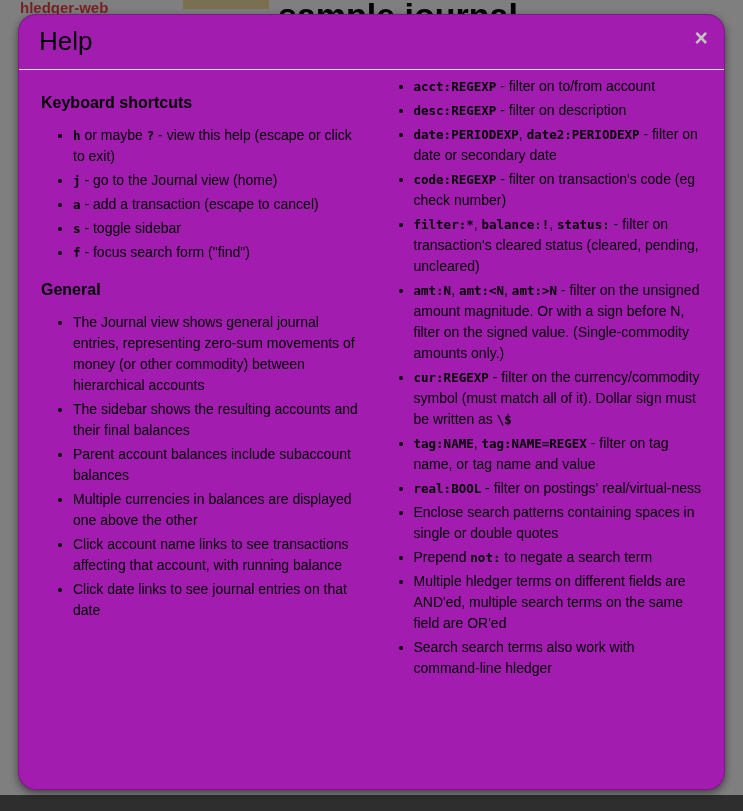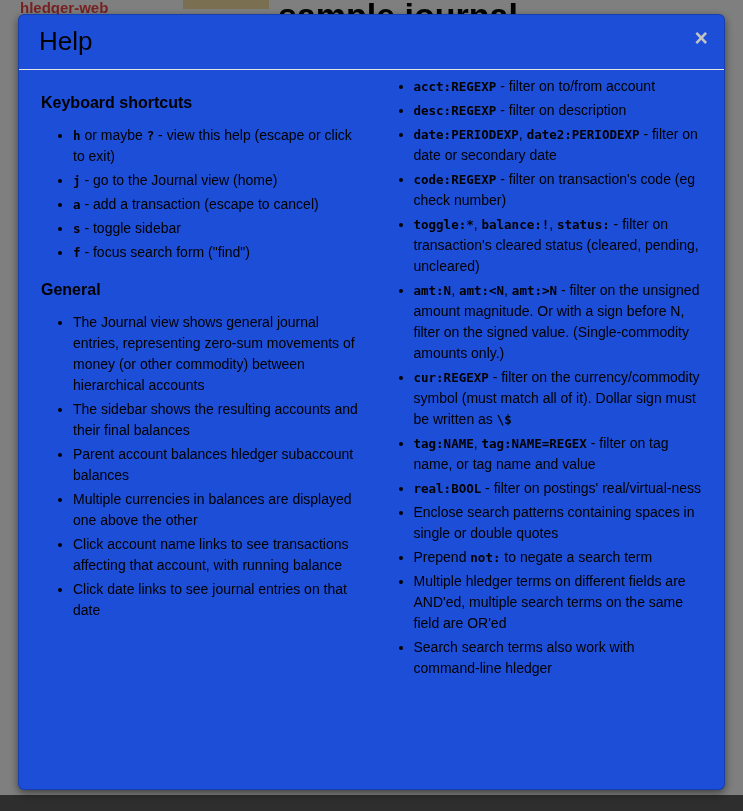--- a/index.html
+++ b/index.html
@@ -37,23 +37,23 @@
   .backdrop {
     position: fixed; inset: 0;
     background: rgba(0,0,0,0.5);
     z-index: 10;
   }
 
   
   .modal {
     position: fixed; left: 18px; top: 14px;
     width: 707px; height: 776px;
-    background: #1d4ed8;
+    background: #a21caf;
     border: 1px solid rgba(0,0,0,0.2);
-    border-radius: 6px;
+    border-radius: 18px;
     box-shadow: 0 3px 9px rgba(0,0,0,0.5);
     z-index: 20;
     overflow: hidden;
   }
   .modal-header {
     position: relative;
     padding: 12px 20px 12px;
     border-bottom: 1px solid #e5e5e5;
   }
   .modal-title {
@@ -126,33 +126,33 @@
           <li><code>h</code> or maybe <code>?</code> - view this help (escape or click to exit)</li>
           <li><code>j</code> - go to the Journal view (home)</li>
           <li><code>a</code> - add a transaction (escape to cancel)</li>
           <li><code>s</code> - toggle sidebar</li>
           <li><code>f</code> - focus search form ("find")</li>
         </ul>
         <h4 class="section-heading">General</h4>
         <ul class="help-list">
           <li>The Journal view shows general journal entries, representing zero-sum movements of money (or other commodity) between hierarchical accounts</li>
           <li>The sidebar shows the resulting accounts and their final balances</li>
-          <li>Parent account balances hledger subaccount balances</li>
+          <li>Parent account balances include subaccount balances</li>
           <li>Multiple currencies in balances are displayed one above the other</li>
           <li>Click account name links to see transactions affecting that account, with running balance</li>
           <li>Click date links to see journal entries on that date</li>
         </ul>
       </div>
     <div class="col">
         <ul class="help-list">
           <li><code>acct:REGEXP</code> - filter on to/from account</li>
           <li><code>desc:REGEXP</code> - filter on description</li>
           <li><code>date:PERIODEXP</code>, <code>date2:PERIODEXP</code> - filter on date or secondary date</li>
           <li><code>code:REGEXP</code> - filter on transaction's code (eg check number)</li>
-          <li><code>toggle:*</code>, <code>balance:!</code>, <code>status:</code> - filter on transaction's cleared status (cleared, pending, uncleared)</li>
+          <li><code>filter:*</code>, <code>balance:!</code>, <code>status:</code> - filter on transaction's cleared status (cleared, pending, uncleared)</li>
           <li><code>amt:N</code>, <code>amt:&lt;N</code>, <code>amt:&gt;N</code> - filter on the unsigned amount magnitude. Or with a sign before N, filter on the signed value. (Single-commodity amounts only.)</li>
           <li><code>cur:REGEXP</code> - filter on the currency/commodity symbol (must match all of it). Dollar sign must be written as <code>\$</code></li>
           <li><code>tag:NAME</code>, <code>tag:NAME=REGEX</code> - filter on tag name, or tag name and value</li>
           <li><code>real:BOOL</code> - filter on postings' real/virtual-ness</li>
           <li>Enclose search patterns containing spaces in single or double quotes</li>
           <li>Prepend <code>not:</code> to negate a search term</li>
           <li>Multiple hledger terms on different fields are AND'ed, multiple search terms on the same field are OR'ed</li>
           <li>Search search terms also work with command-line hledger</li>
         </ul>
       </div>

